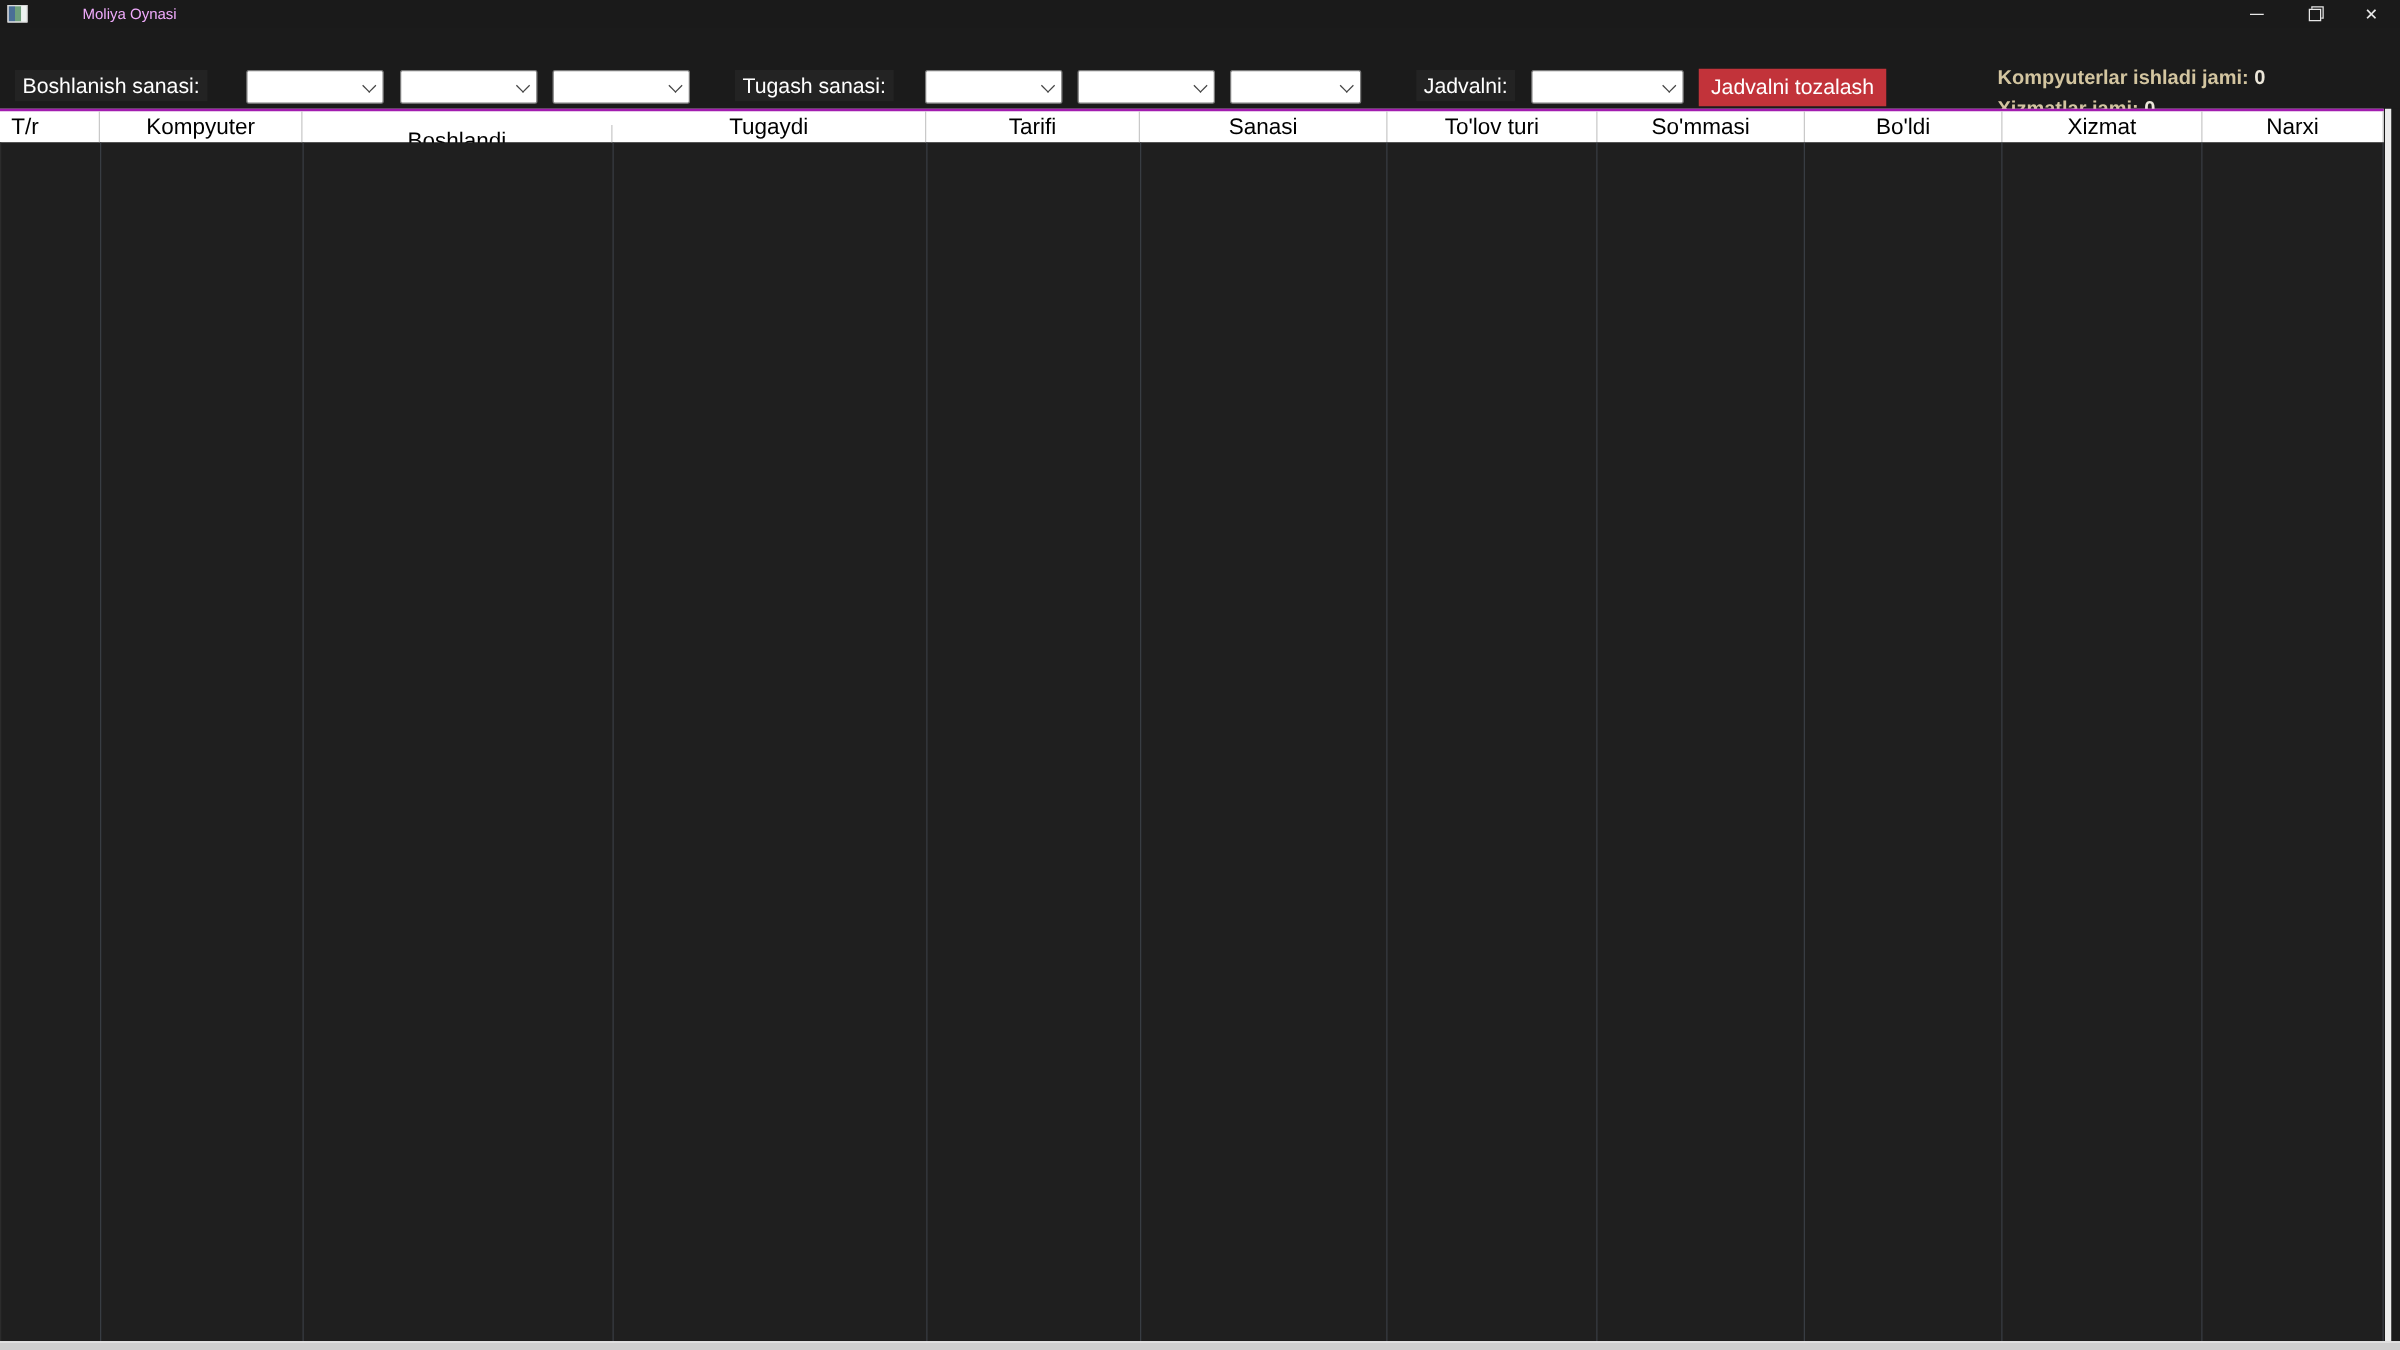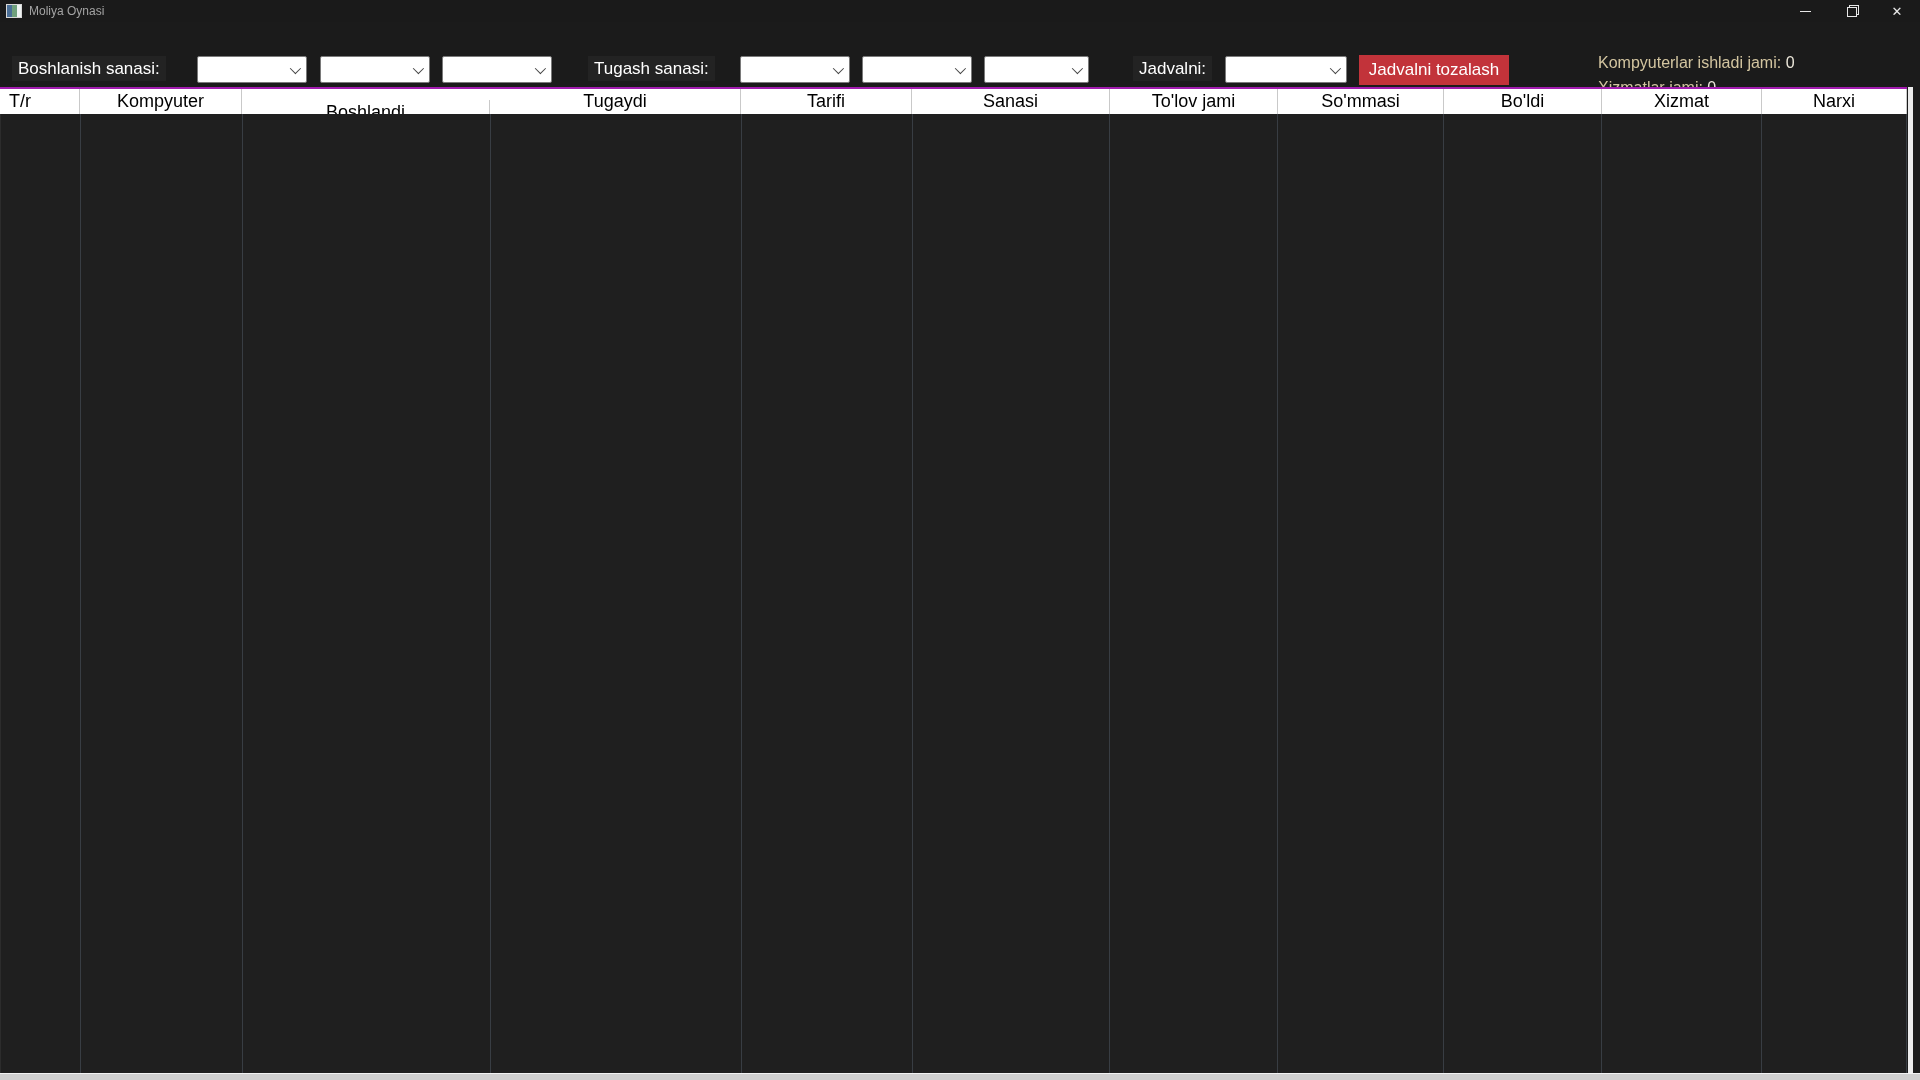--- a/index.html
+++ b/index.html
@@ -15,21 +15,21 @@
     position: absolute; left: 0; top: 0; width: 1920px; height: 22px;
     background: #1a1a1a; display: flex; align-items: center;
   }
   .app-icon {
     width: 16px; height: 14px; margin-left: 6px; margin-right: 7px;
     display: flex; border: 1px solid #d8d8d8; background: #fff;
   }
   .app-icon .st1 { width: 5px; height: 100%; background: #4a6e96; }
   .app-icon .st2 { width: 5px; height: 100%; background: #6fa07c; }
   .app-icon .st3 { flex: 1; height: 100%; background: #eef3f2; }
-  .title-text { color: #a3a3a3; font-size: 12px; }
+  .title-text { color: #f0abfc; font-size: 12px; margin-left: 37px; }
   .win-controls { position: absolute; right: 0; top: 0; height: 22px; display: flex; }
   .win-btn {
     width: 46px; height: 22px; display: flex; align-items: center; justify-content: center;
     color: #e8e8e8; cursor: default;
   }
   .glyph-min { width: 11px; height: 1px; background: #e8e8e8; display: block; }
   .glyph-restore { position: relative; width: 9px; height: 9px; display: block; }
   .glyph-restore::before {
     content: ""; position: absolute; left: 2px; top: -2px; width: 8px; height: 8px;
     border: 1px solid #e8e8e8;
@@ -56,21 +56,21 @@
   .chevron {
     width: 8px; height: 8px; border-right: 1.6px solid #444; border-bottom: 1.6px solid #444;
     transform: rotate(45deg) translateY(-2px); display: block;
   }
   .clear-btn {
     position: absolute; left: 1359px; top: 33px; width: 150px; height: 30px;
     background: #c2333a; color: #ffffff; font-size: 17px; border: none;
     font-family: "Liberation Sans", sans-serif; cursor: default;
   }
   .totals { position: absolute; left: 1598px; top: 28px; font-size: 16px; line-height: 25px; }
-  .totals .t-line { white-space: nowrap; }
+  .totals .t-line { white-space: nowrap; font-weight: bold; }
   .t-label { color: #d3c5a0; }
   .t-value { color: #ece7da; }
 
   
   .table-header {
     position: absolute; left: 0; top: 87px; width: 1907px; height: 27px;
     background: #ffffff; display: flex; border-top: 2px solid #a21caf;
   }
   .th {
     height: 100%; display: flex; align-items: center; justify-content: center;
@@ -170,21 +170,21 @@
     </div>
   </div>
 
   <div class="table-header">
       <div class="th first" style="width: 80px;">T/r</div>
       <div class="th" style="width: 162px;">Kompyuter</div>
       <div class="th" style="width: 248px; margin-top: 11px;">Boshlandi</div>
       <div class="th" style="width: 251px;">Tugaydi</div>
       <div class="th" style="width: 171px;">Tarifi</div>
       <div class="th" style="width: 198px;">Sanasi</div>
-      <div class="th" style="width: 168px;">To'lov jami</div>
+      <div class="th" style="width: 168px;">To'lov turi</div>
       <div class="th" style="width: 166px;">So'mmasi</div>
       <div class="th" style="width: 158px;">Bo'ldi</div>
       <div class="th" style="width: 160px; text-align: right;">Xizmat</div>
       <div class="th" style="width: 145px; text-align: center;">Narxi</div>
     </div>
   <div class="table-body">
       <div class="body-col" style="width: 80px;"></div>
       <div class="body-col" style="width: 162px;"></div>
       <div class="body-col" style="width: 248px;"></div>
       <div class="body-col" style="width: 251px;"></div>

